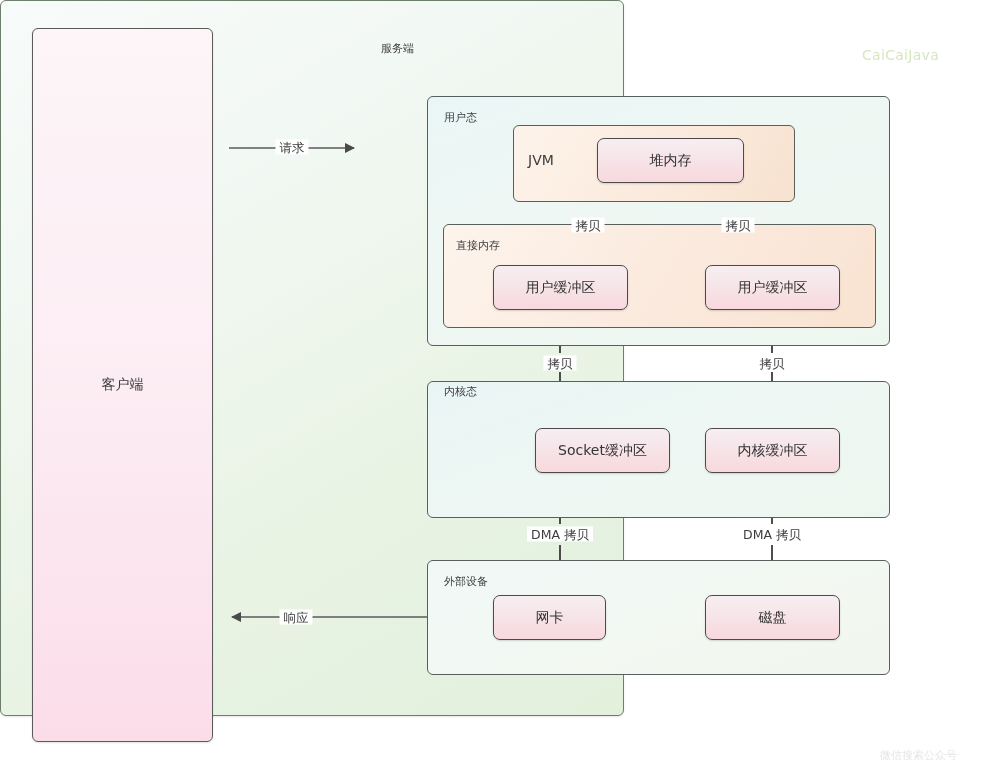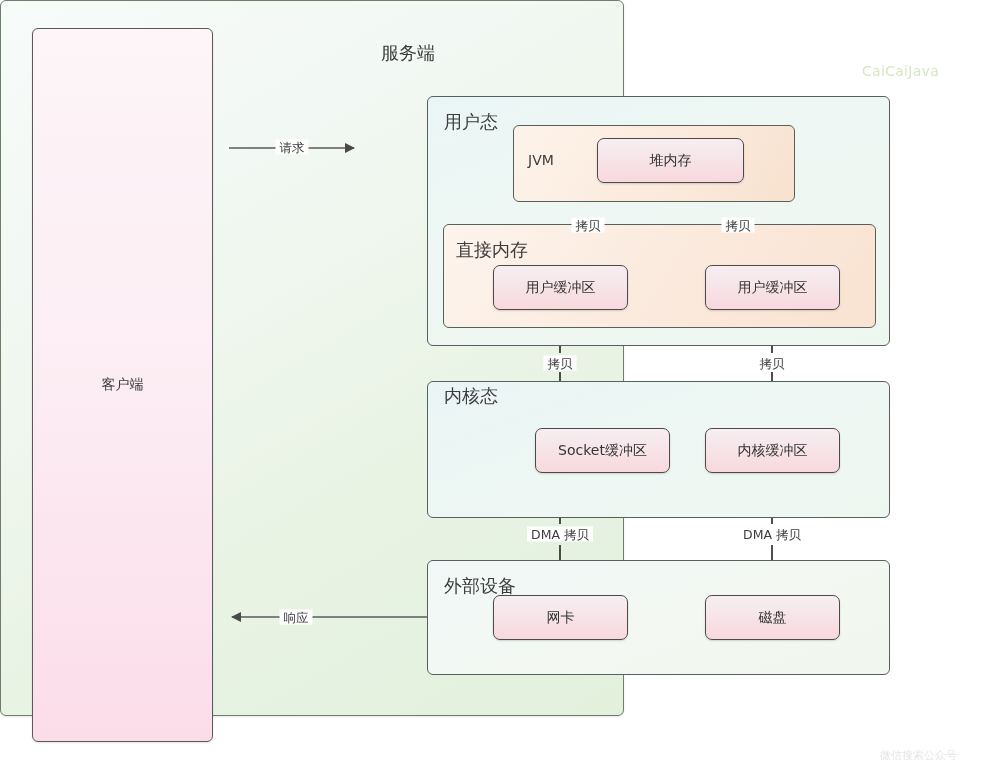--- a/index.html
+++ b/index.html
@@ -57,21 +57,21 @@
   #kernel-mode-box{
     left:427px;top:381px;width:463px;height:137px;
     background:linear-gradient(160deg,#e9f5f5 0%,#eef7f3 55%,#eef6f0 100%);
   }
   #device-box{
     left:427px;top:560px;width:463px;height:115px;
     background:linear-gradient(160deg,#f1f8f7 0%,#f3f8f2 55%,#f1f7ee 100%);
   }
   .section-label{
     position:absolute;
-    font-size:18px;
+    font-size:11px;
     color:#3d3d3d;
     white-space:nowrap;
   }
   
   #jvm-box{
     position:absolute;
     box-sizing:border-box;
     left:513px;top:125px;width:282px;height:77px;
     border:1.4px solid #57605c;
     border-radius:6px;
@@ -95,40 +95,40 @@
     background:linear-gradient(180deg,#f7eef1 0%,#f6e6ea 40%,#f8d8dd 100%);
     font-size:14px;color:#333;
     box-shadow:0 1px 2px rgba(0,0,0,.15);
     white-space:nowrap;
   }
   #heap-memory{left:597px;top:138px;width:147px;height:45px;}
   #user-buffer-left{left:493px;top:265px;width:135px;height:45px;}
   #user-buffer-right{left:705px;top:265px;width:135px;height:45px;}
   #socket-buffer{left:493px;top:428px;width:135px;height:45px;margin-left:42px;}
   #kernel-buffer{left:705px;top:428px;width:135px;height:45px;}
-  #nic{left:493px;top:595px;width:135px;height:45px;}
+  #nic{left:493px;top:595px;width:113px;height:45px;}
   #disk{left:705px;top:595px;width:135px;height:45px;}
   .jvm-label{
     position:absolute;left:528px;top:152px;
     font-size:14px;color:#3d3d3d;
   }
   
   .edge-label{
     position:absolute;
     font-size:12.5px;
     color:#3d3d3d;
     background:#ffffff;
     padding:0 4px;
     white-space:nowrap;
     transform:translate(-50%,-50%);
     line-height:15px;
   }
   
   #watermark{
-    position:absolute;left:862px;top:63px;
+    position:absolute;left:862px;top:47px;
     font-size:14px;color:#d6e7c0;letter-spacing:.3px;
     white-space:nowrap;
   }
   #watermark-bottom{
     position:absolute;left:880px;top:748px;
     font-size:11px;color:#cfcfcf;white-space:nowrap;
     opacity:.55;
   }
   svg#wires{
     position:absolute;left:0;top:0;width:995px;height:760px;

